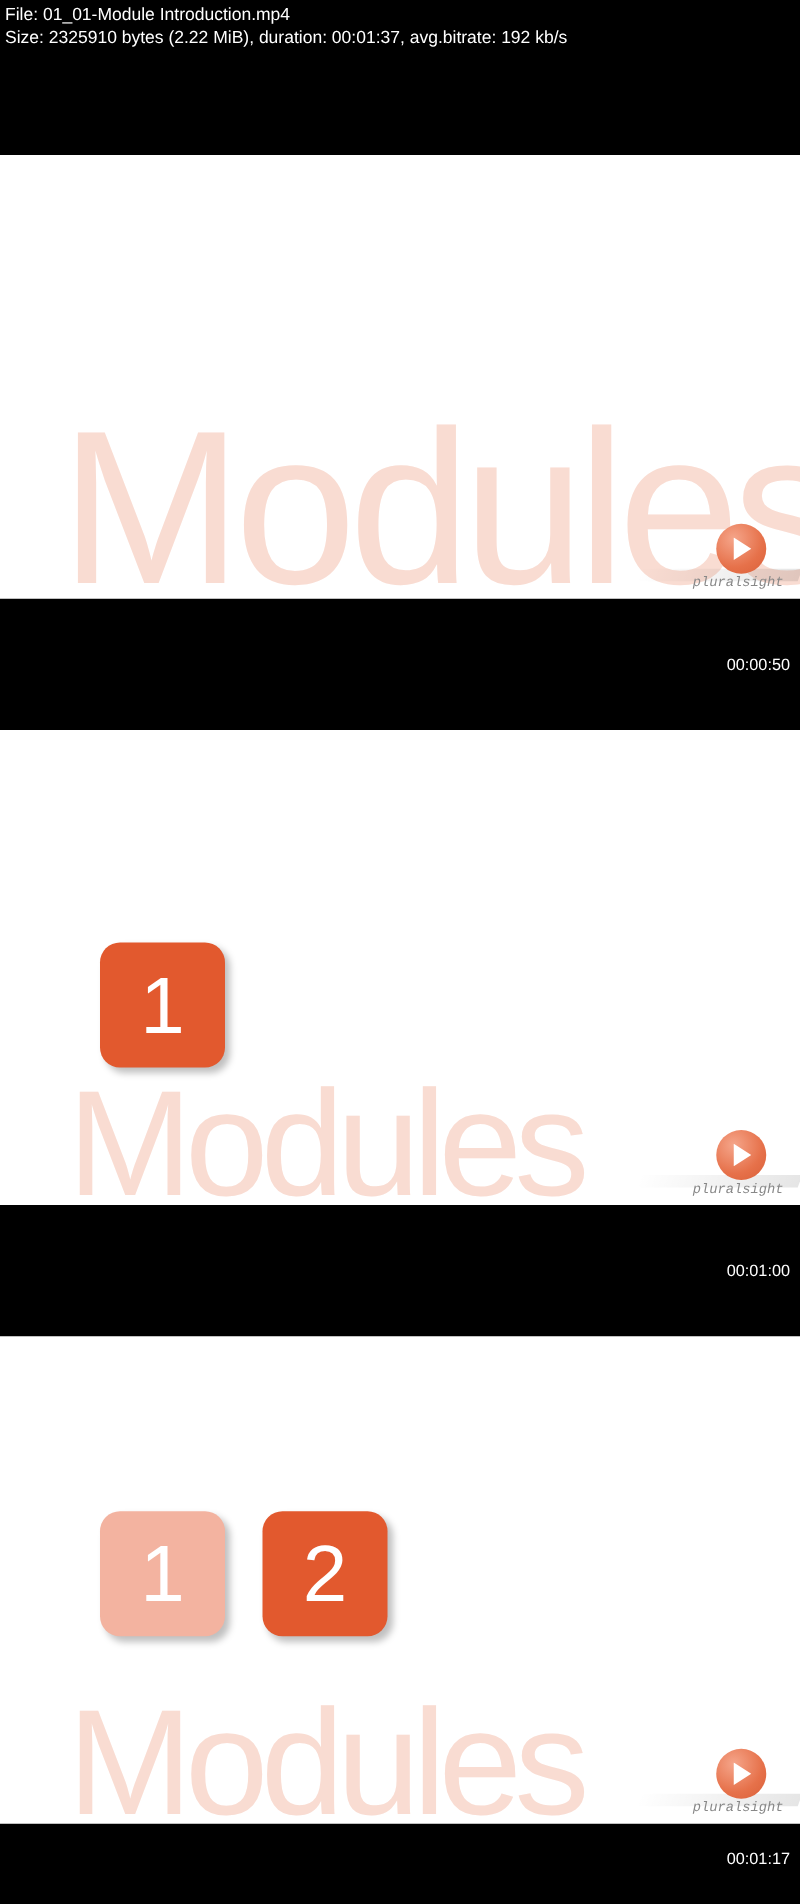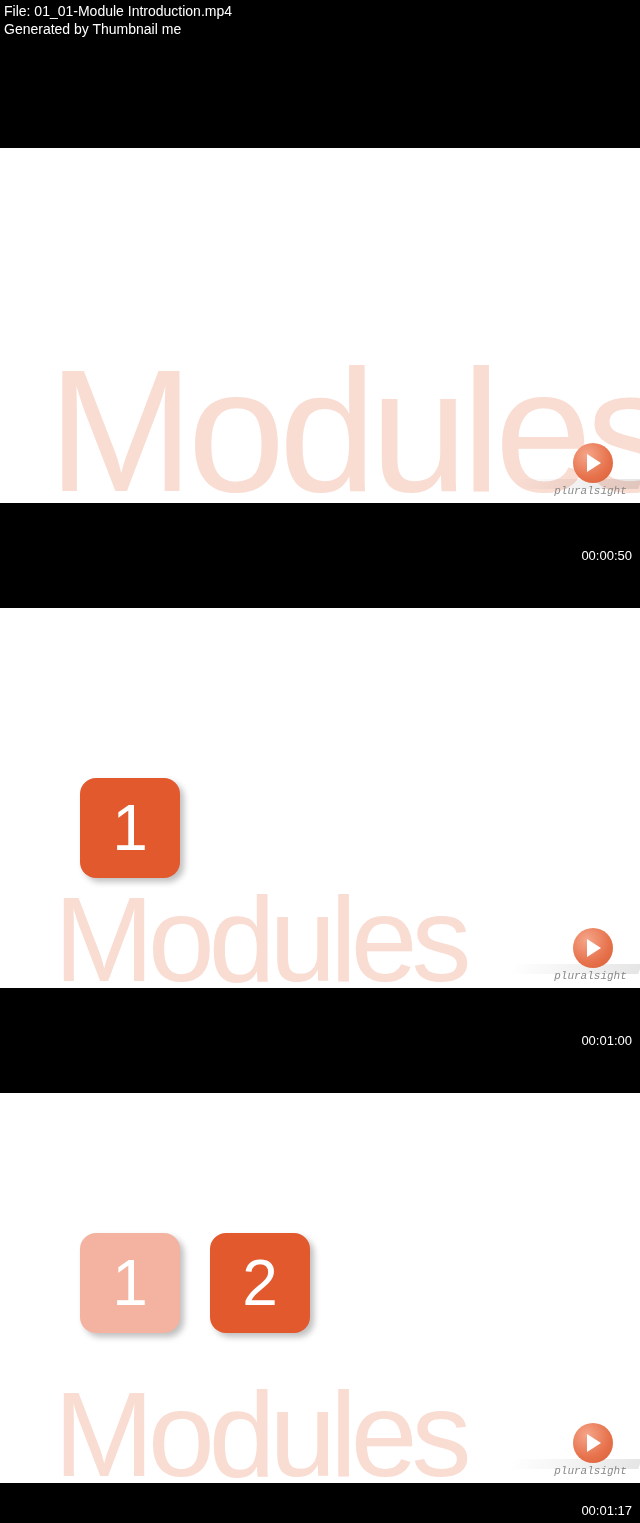--- a/index.html
+++ b/index.html
@@ -7,21 +7,21 @@
     width: 640px;
     font-family: Arial, sans-serif;
     background: #000;
   }
   .header {
     background: #000;
     color: #fff;
     padding: 2px 4px;
     font-size: 14px;
     line-height: 1.3;
-    height: 148px;
+    height: 124px;
   }
   .header-line { white-space: nowrap; }
   .thumb {
     position: relative;
     background: #fff;
     overflow: hidden;
   }
   .thumb-1 { height: 355px; }
   .thumb-2 { height: 380px; }
   .thumb-3 { height: 390px; }
@@ -137,21 +137,24 @@
   }
 </style>
 </head>
 <body>
 
 <div class="header">
   <div class="header-line">
     <span>File:</span>
     <span>01_01-Module Introduction.mp4</span>
   </div>
-  <div class="header-line">Generated by Thumbnail me</div>
+  <div class="header-line">
+    <span>Size:</span>
+    <span>2325910 bytes (2.22 MiB), duration: 00:01:37, avg.bitrate: 192 kb/s</span>
+  </div>
 </div>
 
 <div class="thumb thumb-1">
   <div class="watermark-text wm-top">Modules</div>
   <div class="play-shadow"></div>
   <div class="play-badge">
     <div class="play-circle">
       <svg width="16" height="18" viewBox="0 0 16 18">
           <polygon points="2,0 16,9 2,18" fill="#fff"></polygon>
         </svg>

